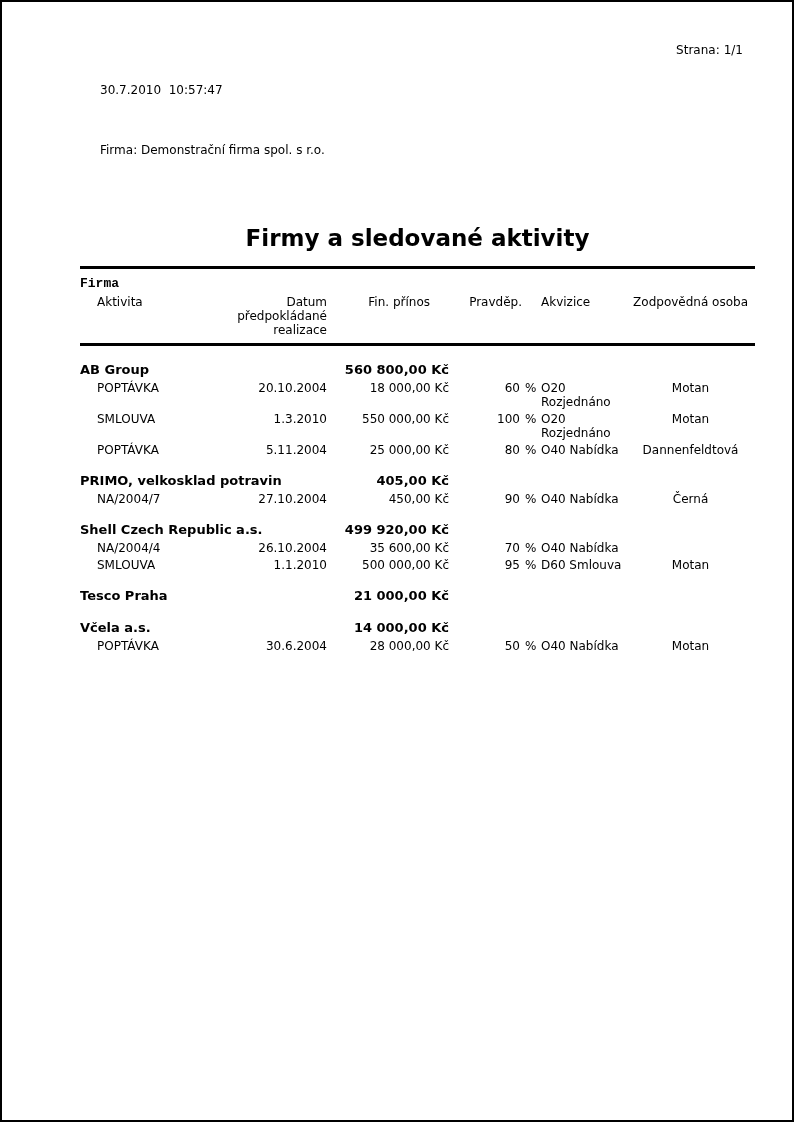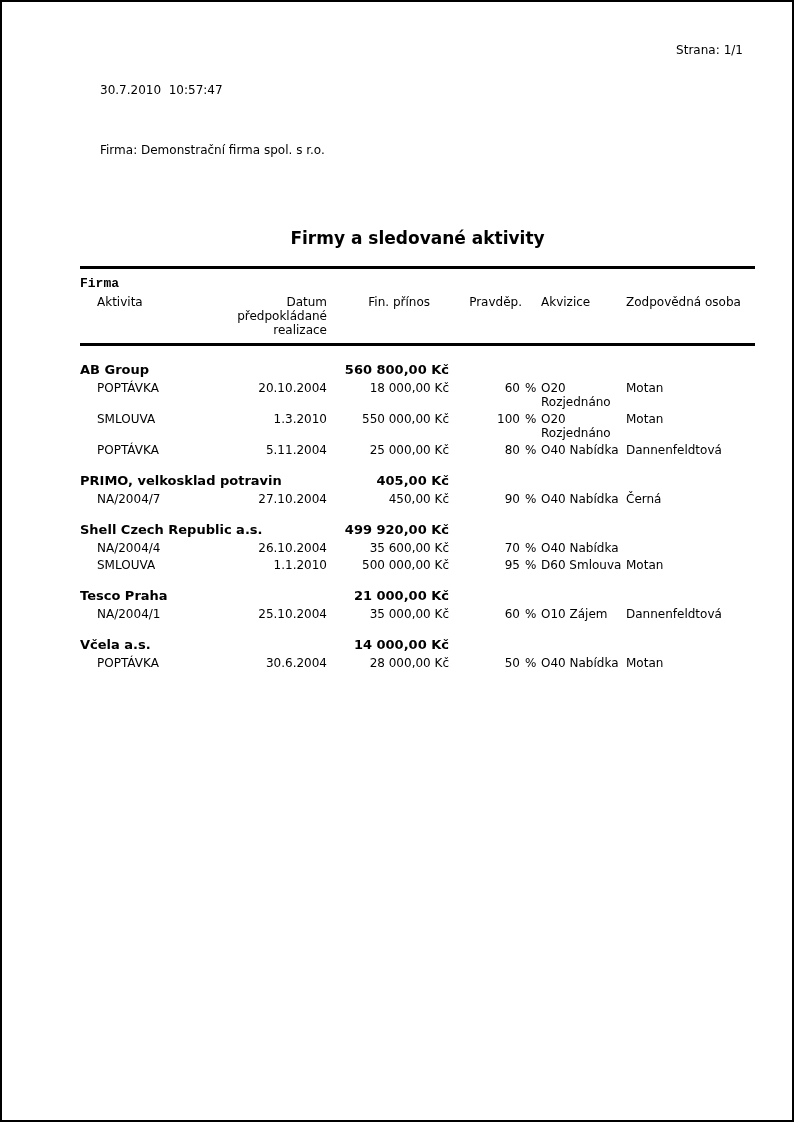--- a/index.html
+++ b/index.html
@@ -18,21 +18,21 @@
   .report-header {
     display:flex; justify-content:space-between; align-items:flex-start;
     margin:38px 41px 0 78px;
     font-size:12px; line-height:20px;
   }
   .report-header .left-lines { white-space:pre;margin-left:20px; }
   .strana { display:flex; gap:4px; padding-right:8px; }
   .report-title {
     margin:22px 41px 0 78px; width:675px;
     text-align:center;
-    font-size:17px; font-weight:bold; line-height:32px;
+    font-size:23px; font-weight:bold; line-height:32px;
     letter-spacing:0;
   }
   table.report {
     margin:12px 41px 0 78px;
     width:675px;
     border-collapse:collapse; table-layout:fixed;
     border-top:3px solid #000;
     font-size:12px;
   }
   thead th { font-weight:normal; text-align:left; vertical-align:top; }
@@ -48,21 +48,21 @@
   tbody td { vertical-align:top; line-height:14px; padding-top:3px; }
   tr.group-row td {
     padding-top:16px; font-weight:bold; font-size:13px; line-height:16px;
   }
   .c-akt  { padding-left:17px; }
   .c-datum, .c-prinos, .c-pravdep { text-align:right; }
   th.c-prinos  { padding-right:19px; }
   th.c-pravdep { text-align:right; padding-right:12px; }
   .c-pct  { padding-left:5px; }
   .c-akv  { padding-left:7px; }
-  .c-osoba { padding-left:0; }
+  .c-osoba { padding-left:0;text-align:center; }
   td.c-total { }
 </style>
 </head>
 <body>
 
 <div class="page">
 
   <div class="report-header">
     <div class="left-lines">
       <div>30.7.2010  10:57:47</div>
@@ -167,29 +167,20 @@
           <td class="c-pravdep">95</td>
           <td class="c-pct">%</td>
           <td class="c-akv">D60 Smlouva</td>
           <td class="c-osoba">Motan</td>
         </tr>
         <tr class="group-row">
           <td class="c-name" colspan="2">Tesco Praha</td>
           <td class="c-prinos c-total">21 000,00 Kč</td>
           <td class="" colspan="4"></td>
         </tr>
-        <tr class="data-row">
-          <td class="c-akt">NA/2004/1</td>
-          <td class="c-datum">25.10.2004</td>
-          <td class="c-prinos">35 000,00 Kč</td>
-          <td class="c-pravdep">60</td>
-          <td class="c-pct">%</td>
-          <td class="c-akv">O10 Zájem</td>
-          <td class="c-osoba">Dannenfeldtová</td>
-        </tr>
         <tr class="group-row">
           <td class="c-name" colspan="2">Včela a.s.</td>
           <td class="c-prinos c-total">14 000,00 Kč</td>
           <td class="" colspan="4"></td>
         </tr>
         <tr class="data-row">
           <td class="c-akt">POPTÁVKA</td>
           <td class="c-datum">30.6.2004</td>
           <td class="c-prinos">28 000,00 Kč</td>
           <td class="c-pravdep">50</td>

